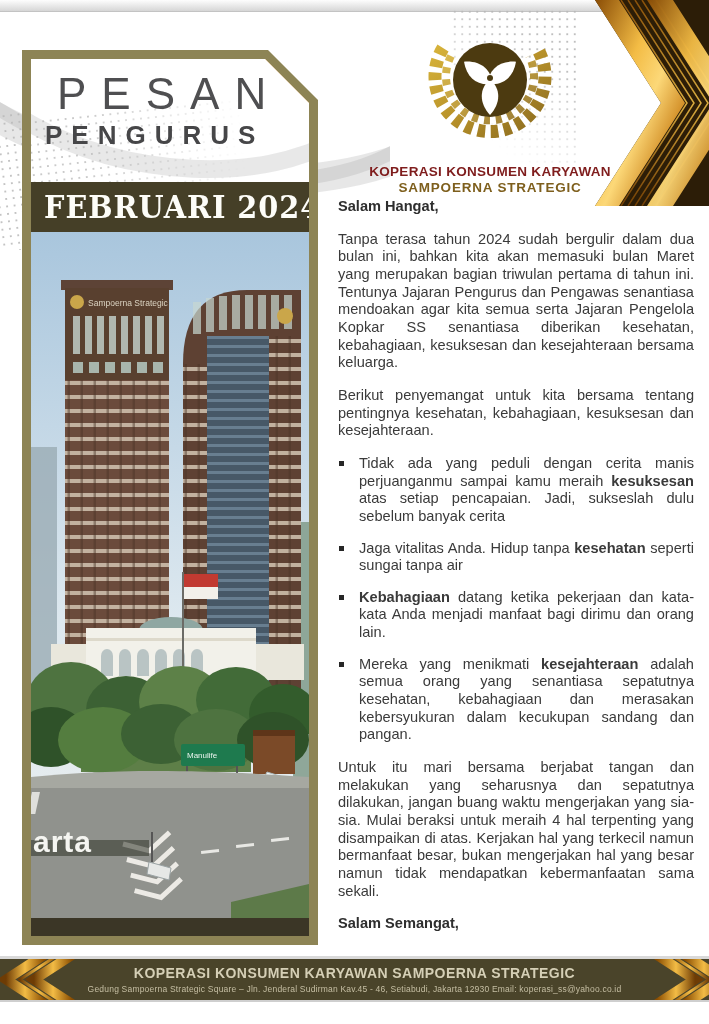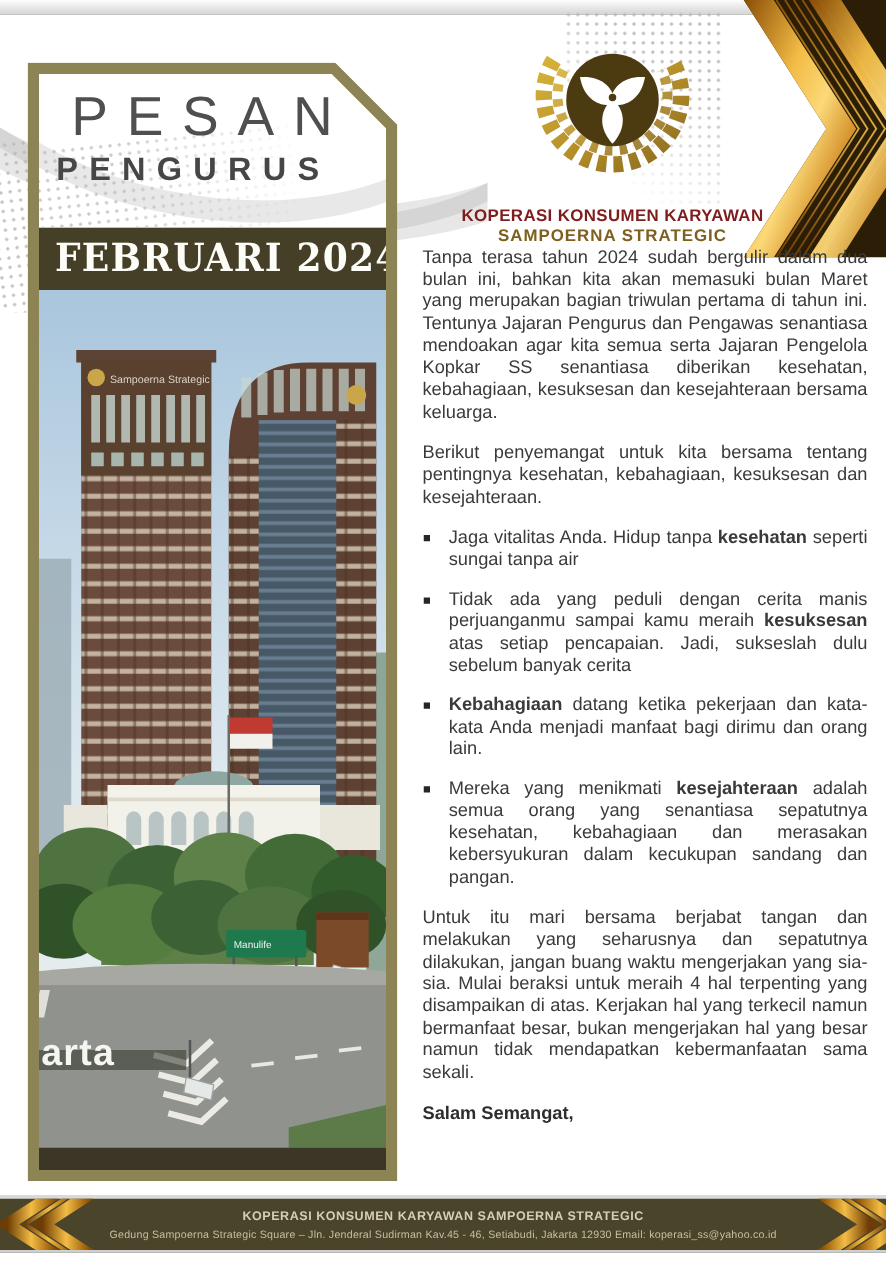--- a/index.html
+++ b/index.html
@@ -54,21 +54,21 @@
   .blist{list-style:none;margin:0 0 15px 0;padding:0 0 0 21px;}
   .blist li{position:relative;margin:0 0 14px 0;}
   .blist li:last-child{margin-bottom:0;}
   .blist li::before{content:"";position:absolute;left:-20px;top:6px;width:5px;height:5px;background:#262626;}
   .closing{font-weight:700;color:#2e2e2e;margin-top:17px;}
 
   
   .footer{position:absolute;left:0;top:956px;width:709px;height:41px;background:#4a442a;
     border-top:3px solid #d9d9d9;border-bottom:2px solid #cfcfcf;box-sizing:content-box;
     display:flex;flex-direction:column;align-items:center;justify-content:center;}
-  .f1{font-size:10px;font-weight:700;color:#d5cfb6;letter-spacing:.45px;}
+  .f1{font-size:14px;font-weight:700;color:#d5cfb6;letter-spacing:.45px;}
   .f2{font-size:8.5px;color:#c6bfa4;margin-top:3px;letter-spacing:.2px;}
   .f-chev{position:absolute;top:0;height:41px;}
   .f-chev.left{left:0;}
   .f-chev.right{right:0;}
 </style>
 </head>
 <body>
 
 <div class="page">
 
@@ -293,25 +293,26 @@
           <rect x="0" y="608" width="118" height="16" fill="#2f3328" opacity=".55"></rect>
           <text x="2" y="620" font-size="30" font-weight="bold" fill="#f5f5f1" letter-spacing="1" font-family="Liberation Sans,sans-serif">arta</text>
 
           <rect x="0" y="686" width="278" height="18" fill="#3b3626"></rect>
         </svg>
       </div>
     </div>
   </div>
 
   <div class="letter">
+    <p class="greeting">Salam Hangat,</p>
     <p>Tanpa terasa tahun 2024 sudah bergulir dalam dua bulan ini, bahkan kita akan memasuki bulan Maret yang merupakan bagian triwulan pertama di tahun ini. Tentunya Jajaran Pengurus dan Pengawas senantiasa mendoakan agar kita semua serta Jajaran Pengelola Kopkar SS senantiasa diberikan kesehatan, kebahagiaan, kesuksesan dan kesejahteraan bersama keluarga.</p>
     <p>Berikut penyemangat untuk kita bersama tentang pentingnya kesehatan, kebahagiaan, kesuksesan dan kesejahteraan.</p>
     <ul class="blist">
+      <li><span>Tidak ada yang peduli dengan cerita manis perjuanganmu sampai kamu meraih </span><span style="font-weight: 700;">kesuksesan</span><span> atas setiap pencapaian. Jadi, sukseslah dulu sebelum banyak cerita</span></li>
       <li><span>Jaga vitalitas Anda. Hidup tanpa </span><span style="font-weight: 700;">kesehatan</span><span> seperti sungai tanpa air</span></li>
-      <li><span>Tidak ada yang peduli dengan cerita manis perjuanganmu sampai kamu meraih </span><span style="font-weight: 700;">kesuksesan</span><span> atas setiap pencapaian. Jadi, sukseslah dulu sebelum banyak cerita</span></li>
       <li><span style="font-weight: 700;">Kebahagiaan</span><span> datang ketika pekerjaan dan kata-kata Anda menjadi manfaat bagi dirimu dan orang lain.</span></li>
       <li><span>Mereka yang menikmati </span><span style="font-weight: 700;">kesejahteraan</span><span> adalah semua orang yang senantiasa sepatutnya kesehatan, kebahagiaan dan merasakan kebersyukuran dalam kecukupan sandang dan pangan.</span></li>
     </ul>
     <p>Untuk itu mari bersama berjabat tangan dan melakukan yang seharusnya dan sepatutnya dilakukan, jangan buang waktu mengerjakan yang sia-sia. Mulai beraksi untuk meraih 4 hal terpenting yang disampaikan di atas. Kerjakan hal yang terkecil namun bermanfaat besar, bukan mengerjakan hal yang besar namun tidak mendapatkan kebermanfaatan sama sekali.</p>
     <p class="closing">Salam Semangat,</p>
 
   </div>
 
   <div class="footer">
     <svg class="f-chev left" width="95" height="41" viewBox="0 0 95 41">

